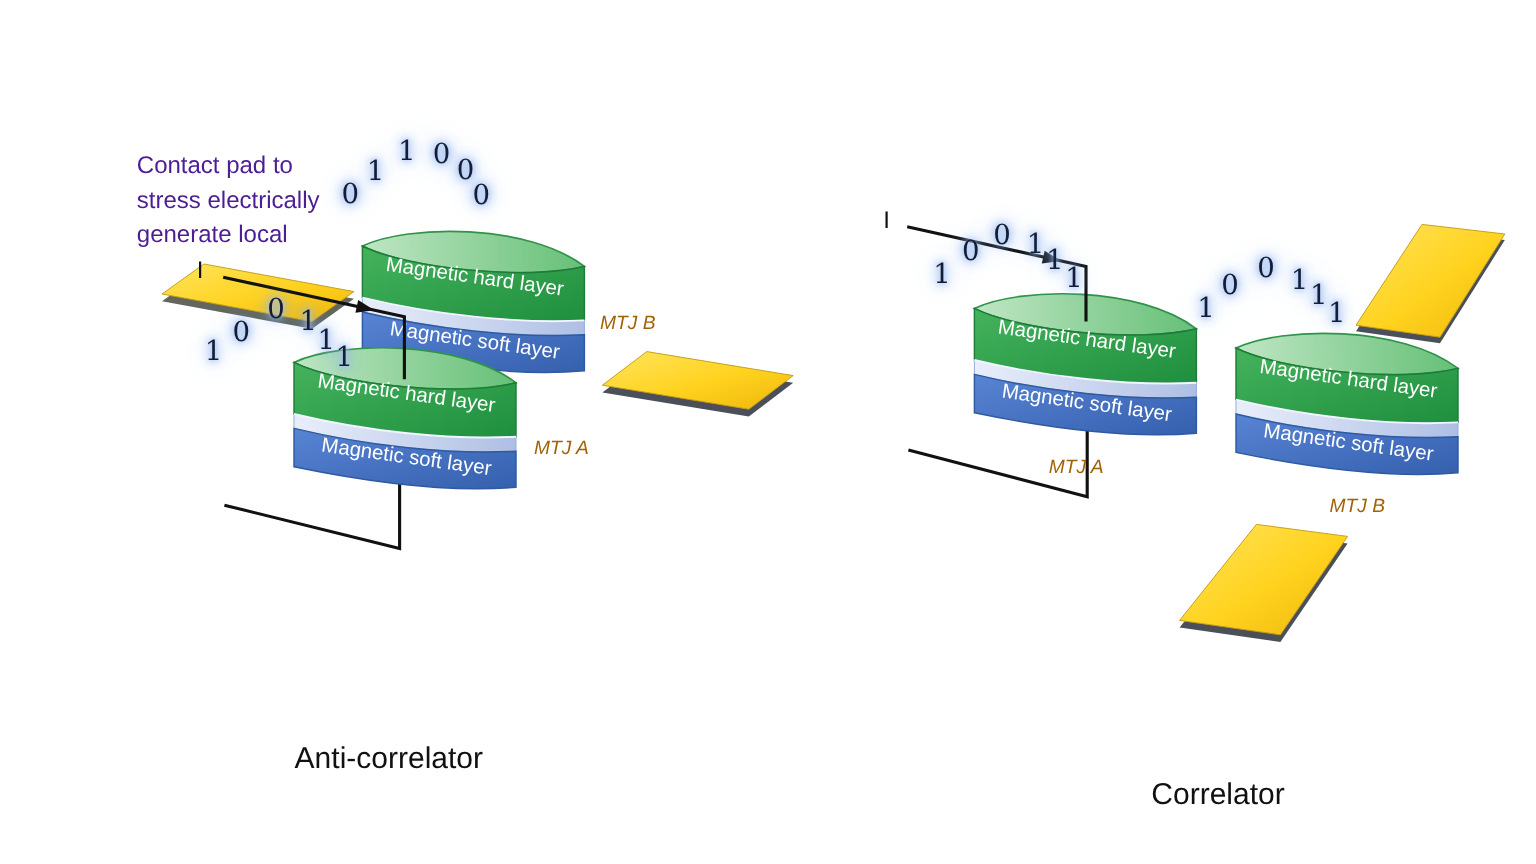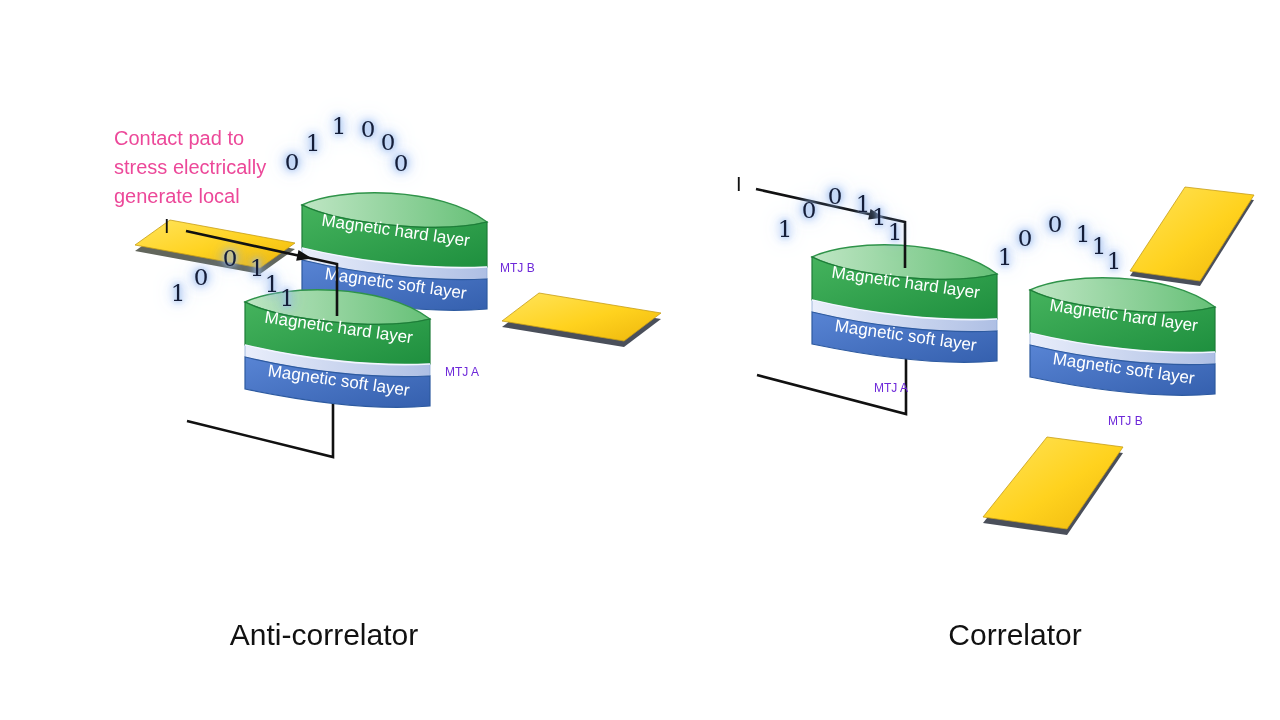--- a/index.html
+++ b/index.html
@@ -1,24 +1,24 @@
 <!DOCTYPE html>
 <html><head>
 <meta charset="utf-8">
 <style>
   html,body{margin:0;padding:0;background:#fff;}
   .stage{position:relative;width:1280px;height:720px;background:#fff;overflow:hidden;
          font-family:"Liberation Sans",sans-serif;}
   .stage svg{position:absolute;left:0;top:0;}
   .overlay{position:absolute;left:0;top:0;width:1280px;height:720px;pointer-events:none;}
   .note{position:absolute;left:114px;top:124px;width:170px;
-        font-size:20px;line-height:29px;color:#ec4899;}
-  .lbl{position:absolute;font-size:12px;color:#6d28d9;white-space:nowrap;}
+        font-size:20px;line-height:29px;color:#4c1d95;}
+  .lbl{position:absolute;font-size:16px;color:#a16207;white-space:nowrap;font-style:italic;}
   .title{position:absolute;top:618px;width:220px;text-align:center;
-         font-size:30px;color:#111;}
+         font-size:25px;color:#111;}
   .cur{position:absolute;font-size:20px;color:#111;}
   .digit{position:absolute;transform:translate(-50%,-50%);
          font-family:"DejaVu Serif",serif;font-size:23px;color:#141d38;
          text-shadow:0 0 4px #aac6f2,0 0 8px #8fb4ee,0 0 13px #86aced,0 0 20px rgba(130,170,235,.8);}
   .layer-text{font-family:"Liberation Sans",sans-serif;font-size:17px;fill:#ffffff;}
 </style>
 </head>
 <body>
 
 <div class="stage">
@@ -120,21 +120,21 @@
 
   <div class="cur" style="left:164px;top:215px;">I</div>
   <div class="cur" style="left:736px;top:173px;">I</div>
 
   <div class="lbl" style="left:500px;top:261px;">MTJ B</div>
   <div class="lbl" style="left:445px;top:365px;">MTJ A</div>
   <div class="lbl" style="left:874px;top:381px;">MTJ A</div>
   <div class="lbl" style="left:1108px;top:414px;">MTJ B</div>
 
   <div class="title" style="left:214px;">Anti-correlator</div>
-  <div class="title" style="left:905px;">Correlator</div>
+  <div class="title" style="left:905px;margin-top:30px;">Correlator</div>
 
   <span class="digit" style="left:292px;top:162px;">0</span>
   <span class="digit" style="left:313px;top:143px;">1</span>
   <span class="digit" style="left:339px;top:126px;">1</span>
   <span class="digit" style="left:368px;top:129px;">0</span>
   <span class="digit" style="left:388px;top:142px;">0</span>
   <span class="digit" style="left:401px;top:163px;">0</span>
 
   <span class="digit" style="left:178px;top:293px;">1</span>
   <span class="digit" style="left:201px;top:277px;">0</span>

